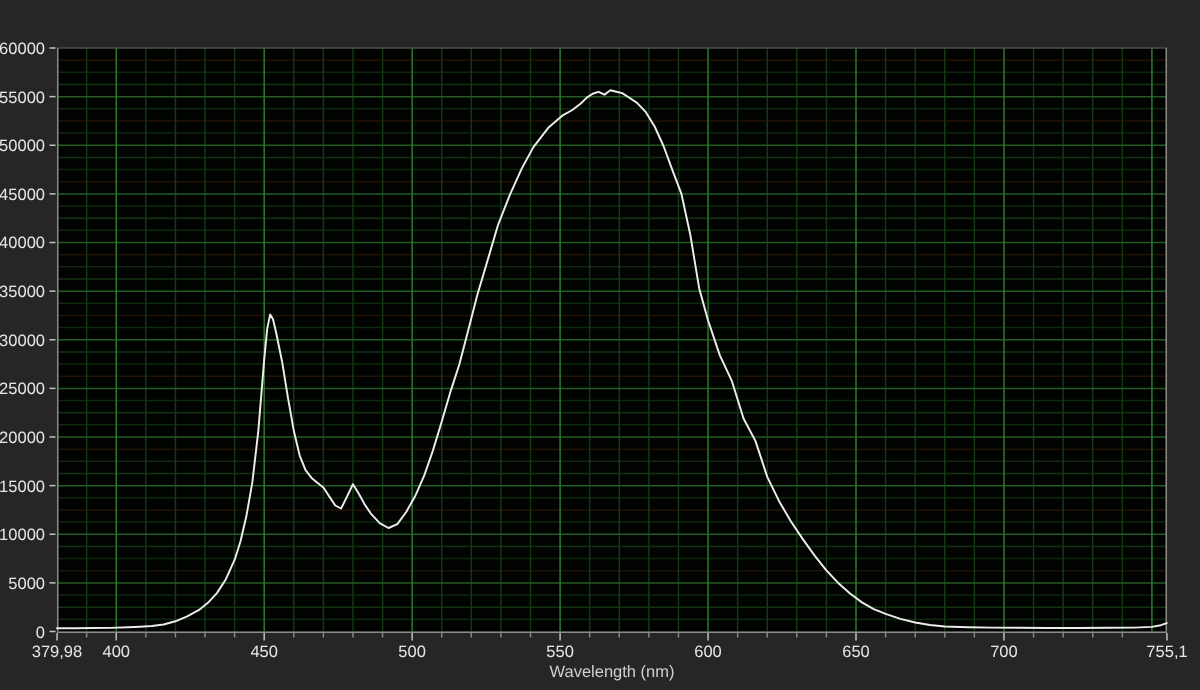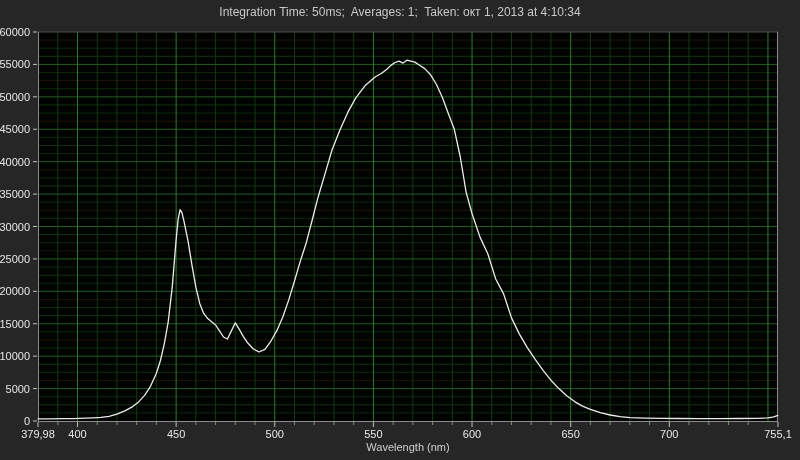--- a/index.html
+++ b/index.html
@@ -18,21 +18,20 @@
     white-space:pre;
     z-index:2;
   }
   svg{position:absolute;top:0;left:0;}
   text{font-family:"Liberation Sans", sans-serif;}
 </style>
 </head>
 <body>
 
 <div class="window">
-  <div class="title">Integration Time: 50ms;  Averages: 1;  Taken: окт 1, 2013 at 4:10:34</div>
   <svg width="800" height="460" viewBox="0 0 800 460">
       <rect x="38" y="32" width="740" height="389" fill="#010301"></rect>
       <line x1="38" y1="412.8958333333333" x2="778" y2="412.8958333333333" stroke="#0d280d" stroke-width="1"></line>
       <line x1="38" y1="404.7916666666667" x2="778" y2="404.7916666666667" stroke="#123312" stroke-width="1"></line>
       <line x1="38" y1="396.6875" x2="778" y2="396.6875" stroke="#0d280d" stroke-width="1"></line>
       <line x1="38" y1="380.4791666666667" x2="778" y2="380.4791666666667" stroke="#231307" stroke-width="1"></line>
       <line x1="38" y1="372.375" x2="778" y2="372.375" stroke="#0d280d" stroke-width="1"></line>
       <line x1="38" y1="364.2708333333333" x2="778" y2="364.2708333333333" stroke="#123312" stroke-width="1"></line>
       <line x1="38" y1="348.0625" x2="778" y2="348.0625" stroke="#0d280d" stroke-width="1"></line>
       <line x1="38" y1="339.9583333333333" x2="778" y2="339.9583333333333" stroke="#231307" stroke-width="1"></line>

